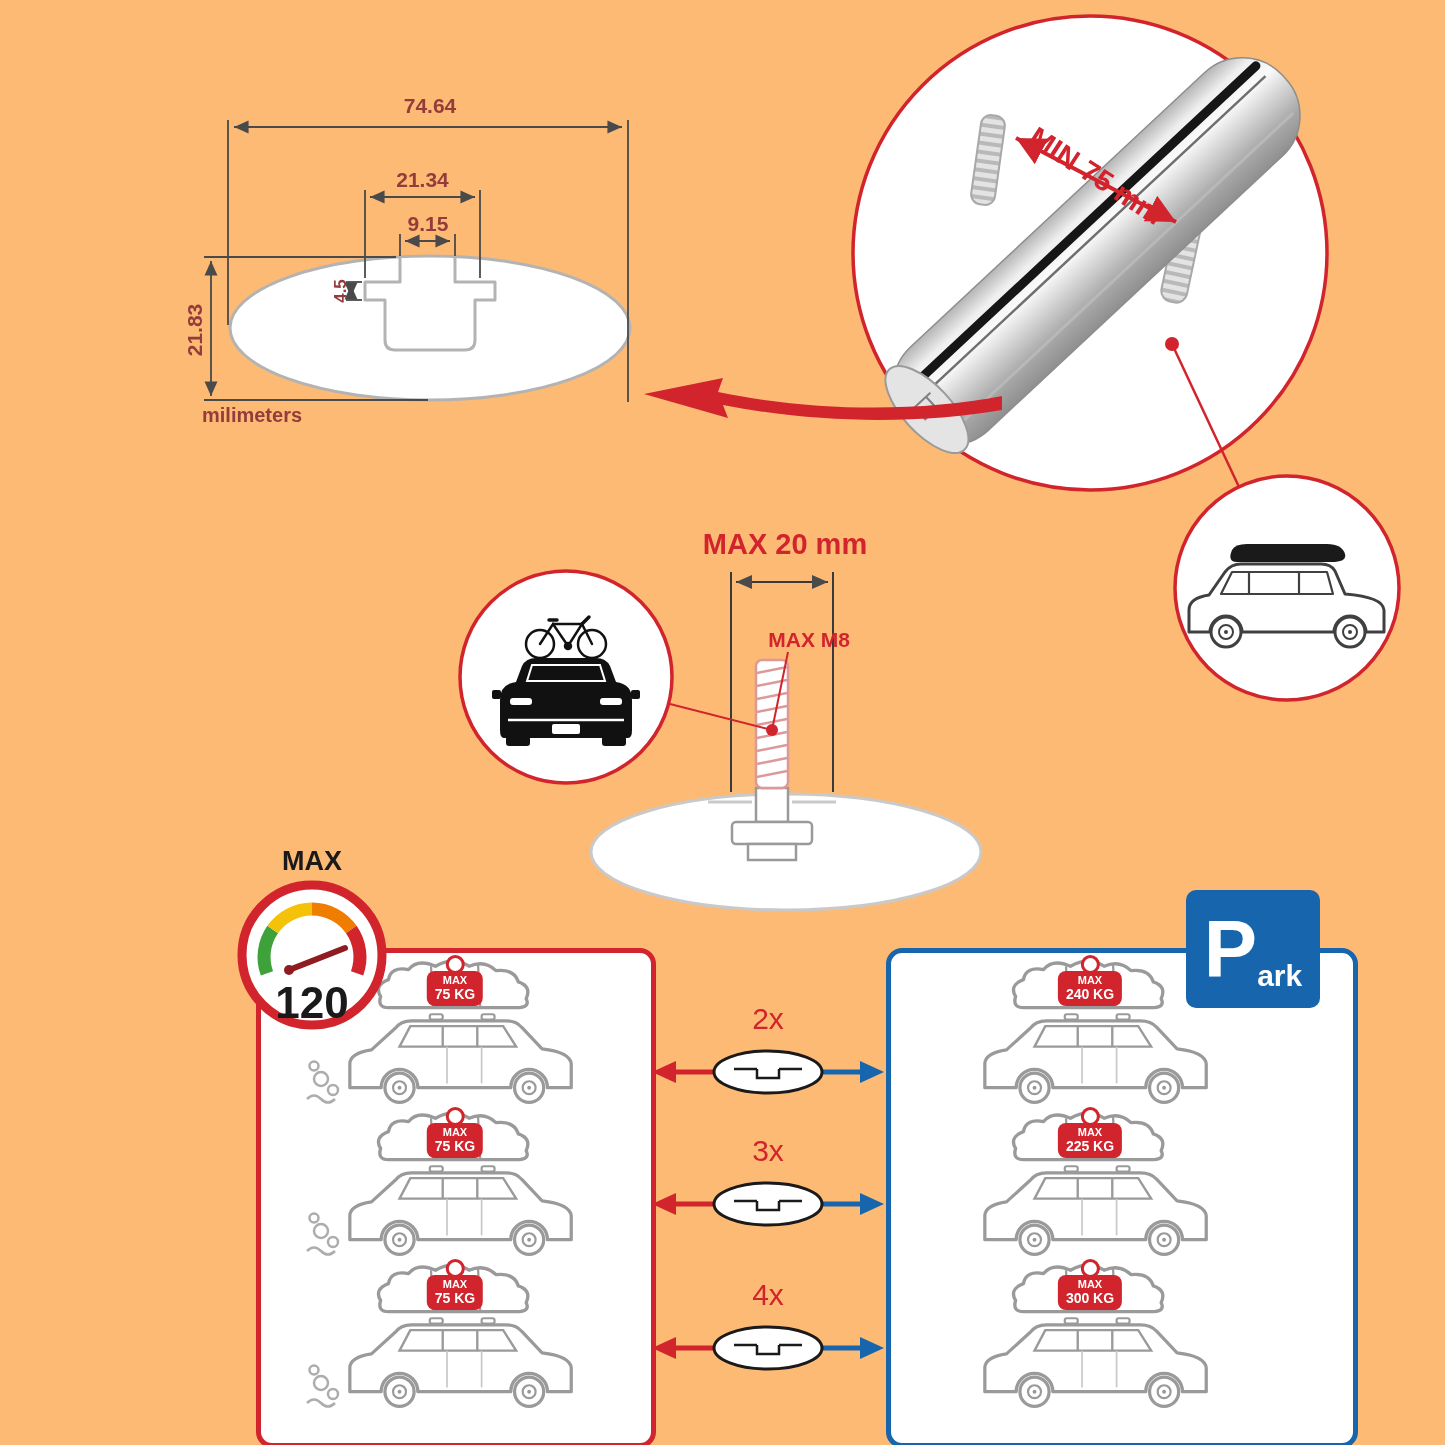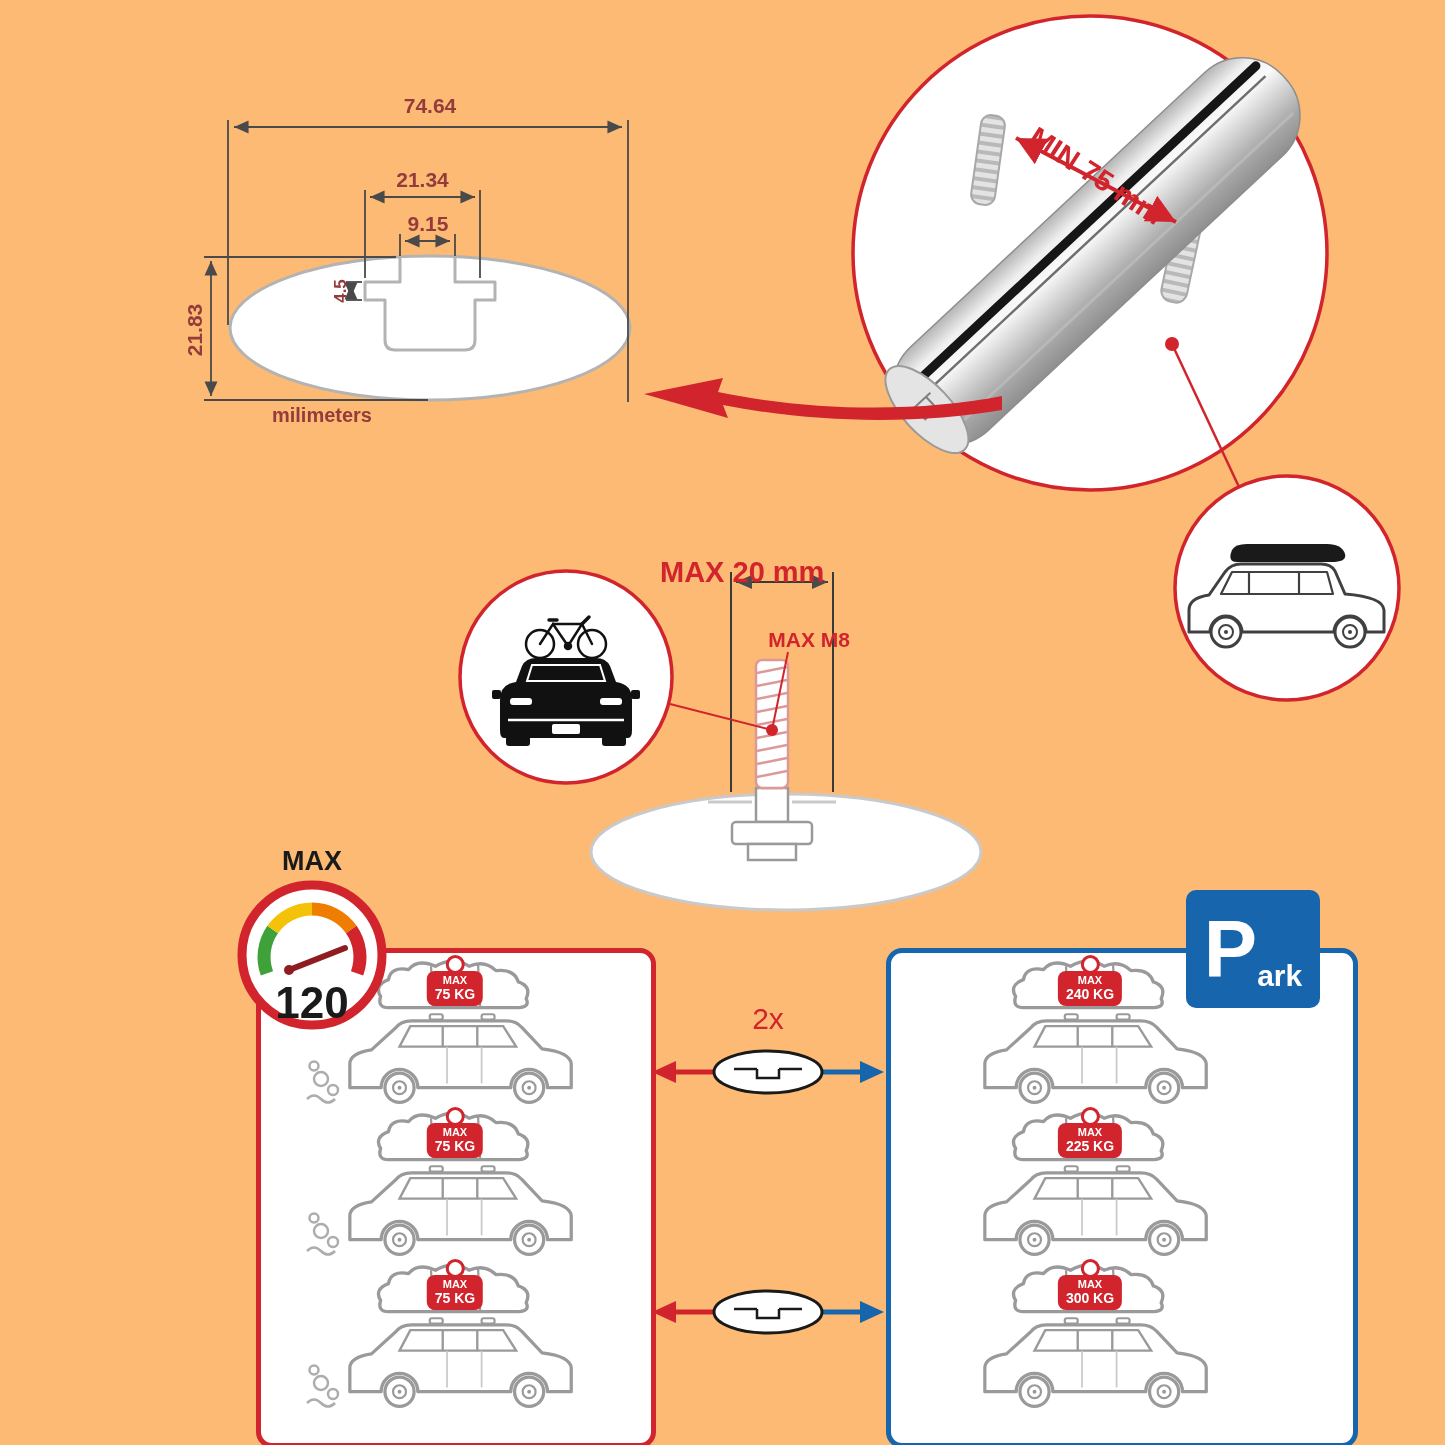--- a/index.html
+++ b/index.html
@@ -88,21 +88,21 @@
       <path d="M 54,187 H 246"></path>
         <path d="M 54,330 H 278"></path>
       <line x1="61" y1="191" x2="61" y2="326" marker-start="url(#aE)" marker-end="url(#aE)"></line>
     </g>
   </svg>
   <div class="lbl dim" style="left:330px;top:94px;width:200px">74.64</div>
   <div class="lbl dim" style="left:360px;top:168px;width:125px">21.34</div>
   <div class="lbl dim" style="left:378px;top:212px;width:100px">9.15</div>
   <div class="lbl dim" style="left:318px;top:281px;width:46px;transform:rotate(-90deg);font-size:17px">4.5</div>
   <div class="lbl dim" style="left:160px;top:318px;width:70px;transform:rotate(-90deg)">21.83</div>
-  <div class="lbl dim" style="left:202px;top:404px;width:170px;text-align:right;font-size:20px">milimeters</div>
+  <div class="lbl dim" style="left:202px;top:404px;width:170px;text-align:left;font-size:20px">milimeters</div>
 
   <svg class="abs" style="left:820px;top:10px" width="540" height="505" viewBox="0 0 540 505">
     <circle cx="270" cy="243" r="237" fill="#fff" stroke="#d1242c" stroke-width="3.5"></circle>
     <g>
       <g transform="translate(168,150) rotate(8)">
         <rect x="-12" y="-45" width="24" height="90" rx="10" fill="url(#ribs)" stroke="#a8a8a8" stroke-width="2"></rect>
       </g>
       <g transform="translate(362,245) rotate(12)">
         <rect x="-13" y="-48" width="26" height="96" rx="11" fill="url(#ribs)" stroke="#a8a8a8" stroke-width="2"></rect>
       </g>
@@ -167,21 +167,21 @@
       <line x1="317" y1="195" x2="347" y2="189"></line>
         <line x1="317" y1="208" x2="347" y2="202"></line>
       <line x1="317" y1="221" x2="347" y2="215"></line>
         <line x1="317" y1="234" x2="347" y2="228"></line>
       <line x1="317" y1="247" x2="347" y2="241"></line>
     </g>
     <line x1="332" y1="200" x2="348" y2="122" stroke="#d1242c" stroke-width="2"></line>
     <line x1="230" y1="174" x2="332" y2="200" stroke="#d1242c" stroke-width="2"></line>
     <circle cx="332" cy="200" r="6" fill="#d1242c"></circle>
   </svg>
-  <div class="lbl redlbl" style="left:660px;top:556px;width:250px;text-align:left;font-size:29px">MAX 20 mm</div>
+  <div class="lbl redlbl" style="left:660px;top:528px;width:250px;text-align:center;font-size:29px">MAX 20 mm</div>
   <div class="lbl redlbl" style="left:740px;top:628px;width:110px;text-align:right;font-size:21px">MAX M8</div>
 
   <svg class="abs" style="left:450px;top:560px" width="235" height="235" viewBox="0 0 235 235">
     <circle cx="116" cy="117" r="106" fill="#fff" stroke="#d1242c" stroke-width="3.5"></circle>
     <g transform="translate(116,150)">
       <g stroke="#111" stroke-width="2.5" fill="none" stroke-linecap="round">
         <circle cx="-26" cy="-66" r="14"></circle>
           <circle cx="26" cy="-66" r="14"></circle>
         <path d="M -26,-66 L -13,-86 L 2,-64 L 16,-86 L 26,-66 M -13,-86 H 16"></path>
         <line x1="-17" y1="-90" x2="-9" y2="-90" stroke-width="3.5"></line>
@@ -328,24 +328,36 @@
     <div class="cnt">2x</div>
     <svg width="240" height="56" viewBox="0 0 240 56" style="margin-top:6px">
       <line x1="26" y1="28" x2="118" y2="28" stroke="#d1242c" stroke-width="5"></line>
       <polygon points="4,28 28,17 28,39" fill="#d1242c"></polygon>
       <line x1="122" y1="28" x2="214" y2="28" stroke="#1765ad" stroke-width="5"></line>
       <polygon points="236,28 212,17 212,39" fill="#1765ad"></polygon>
       <ellipse cx="120" cy="28" rx="54" ry="21" fill="#fff" stroke="#1a1a1a" stroke-width="3"></ellipse>
       <path d="M 86,25 H 109 M 131,25 H 154 M 109,25 V 34 H 131 V 25" fill="none" stroke="#1a1a1a" stroke-width="2.5"></path>
     </svg>
   </div>
-  <div class="countrow" style="left:648px;top:1278px">
+  <div class="countrow" style="left:648px;top:1134px">
+    <div class="cnt">3x</div>
     <svg width="240" height="56" viewBox="0 0 240 56" style="margin-top:6px">
       <line x1="26" y1="28" x2="118" y2="28" stroke="#d1242c" stroke-width="5"></line>
       <polygon points="4,28 28,17 28,39" fill="#d1242c"></polygon>
       <line x1="122" y1="28" x2="214" y2="28" stroke="#1765ad" stroke-width="5"></line>
       <polygon points="236,28 212,17 212,39" fill="#1765ad"></polygon>
       <ellipse cx="120" cy="28" rx="54" ry="21" fill="#fff" stroke="#1a1a1a" stroke-width="3"></ellipse>
       <path d="M 86,25 H 109 M 131,25 H 154 M 109,25 V 34 H 131 V 25" fill="none" stroke="#1a1a1a" stroke-width="2.5"></path>
     </svg>
   </div>
+  <div class="countrow" style="left:648px;top:1278px">
+    <div class="cnt">4x</div>
+    <svg width="240" height="56" viewBox="0 0 240 56" style="margin-top:6px">
+      <line x1="26" y1="28" x2="118" y2="28" stroke="#d1242c" stroke-width="5"></line>
+      <polygon points="4,28 28,17 28,39" fill="#d1242c"></polygon>
+      <line x1="122" y1="28" x2="214" y2="28" stroke="#1765ad" stroke-width="5"></line>
+      <polygon points="236,28 212,17 212,39" fill="#1765ad"></polygon>
+      <ellipse cx="120" cy="28" rx="54" ry="21" fill="#fff" stroke="#1a1a1a" stroke-width="3"></ellipse>
+      <path d="M 86,25 H 109 M 131,25 H 154 M 109,25 V 34 H 131 V 25" fill="none" stroke="#1a1a1a" stroke-width="2.5"></path>
+    </svg>
+  </div>
 
 </div>
 
 </body></html>

